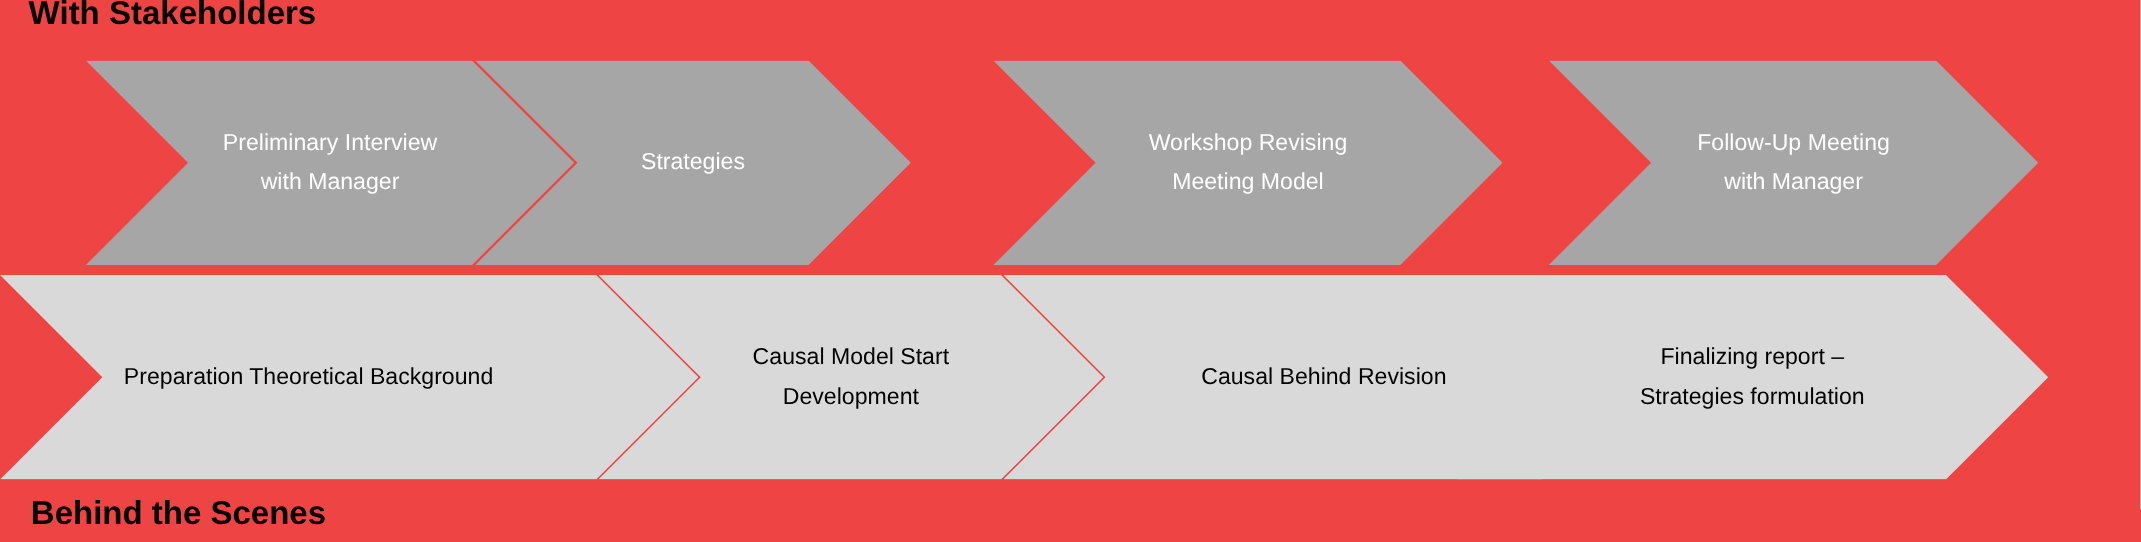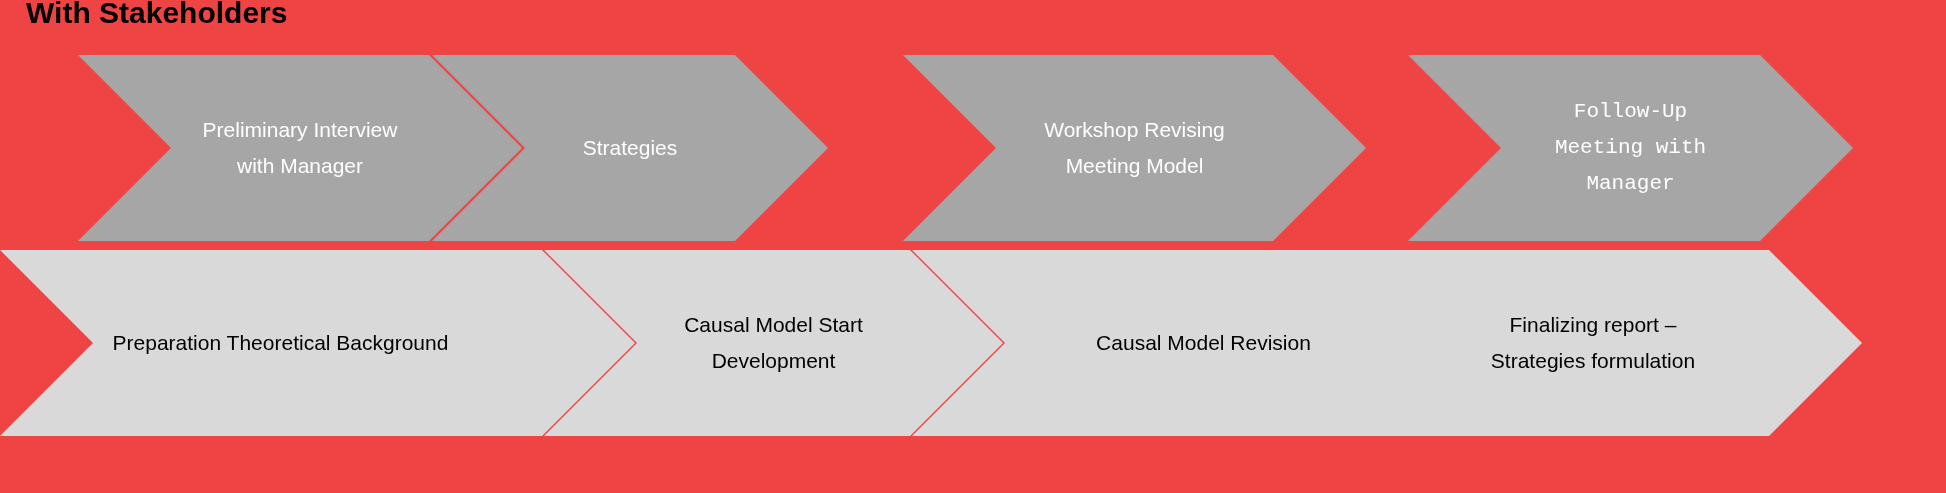--- a/index.html
+++ b/index.html
@@ -53,21 +53,21 @@
     line-height: 36px;
     text-align: center;
   }
   .row-top .step-text    { color: #ffffff; }
   .row-bottom .step-text { color: #000000; }
 
   
   .t1 { left: 78px;   width: 444px; }
   .t2 { left: 432px;  width: 396px; }
   .t3 { left: 903px;  width: 463px; }
-  .t4 { left: 1408px; width: 445px; font-family: Liberation Mono, monospace; }
+  .t4 { left: 1408px; width: 445px; }
   .b1 { left: 0px;    width: 635px; padding-left: 19px; }
   .b2 { left: 544px;  width: 459px; }
   .b3 { left: 912px;  width: 583px; }
   .b4 { left: 1324px; width: 538px; }
 
   
   .t1 .step-text { max-width: 230px; }
   .t3 .step-text { max-width: 225px; }
   .t4 .step-text { max-width: 190px; }
   .b1 .step-text { max-width: 340px; }
@@ -98,21 +98,22 @@
   </div>
 
   <div class="row-bottom">
     <div class="chevron b1">
       <div class="step-text">Preparation Theoretical Background</div>
     </div>
     <div class="chevron b2">
       <div class="step-text">Causal Model Start Development</div>
     </div>
     <div class="chevron b3">
-      <div class="step-text">Causal Model Revision</div>
+      <div class="step-text">Causal Behind Revision</div>
     </div>
     <div class="chevron b4">
       <div class="step-text">Finalizing report – Strategies formulation</div>
     </div>
   </div>
 
+  <div class="row-label label-bottom">Behind the Scenes</div>
 
 </div>
 
 </body></html>

